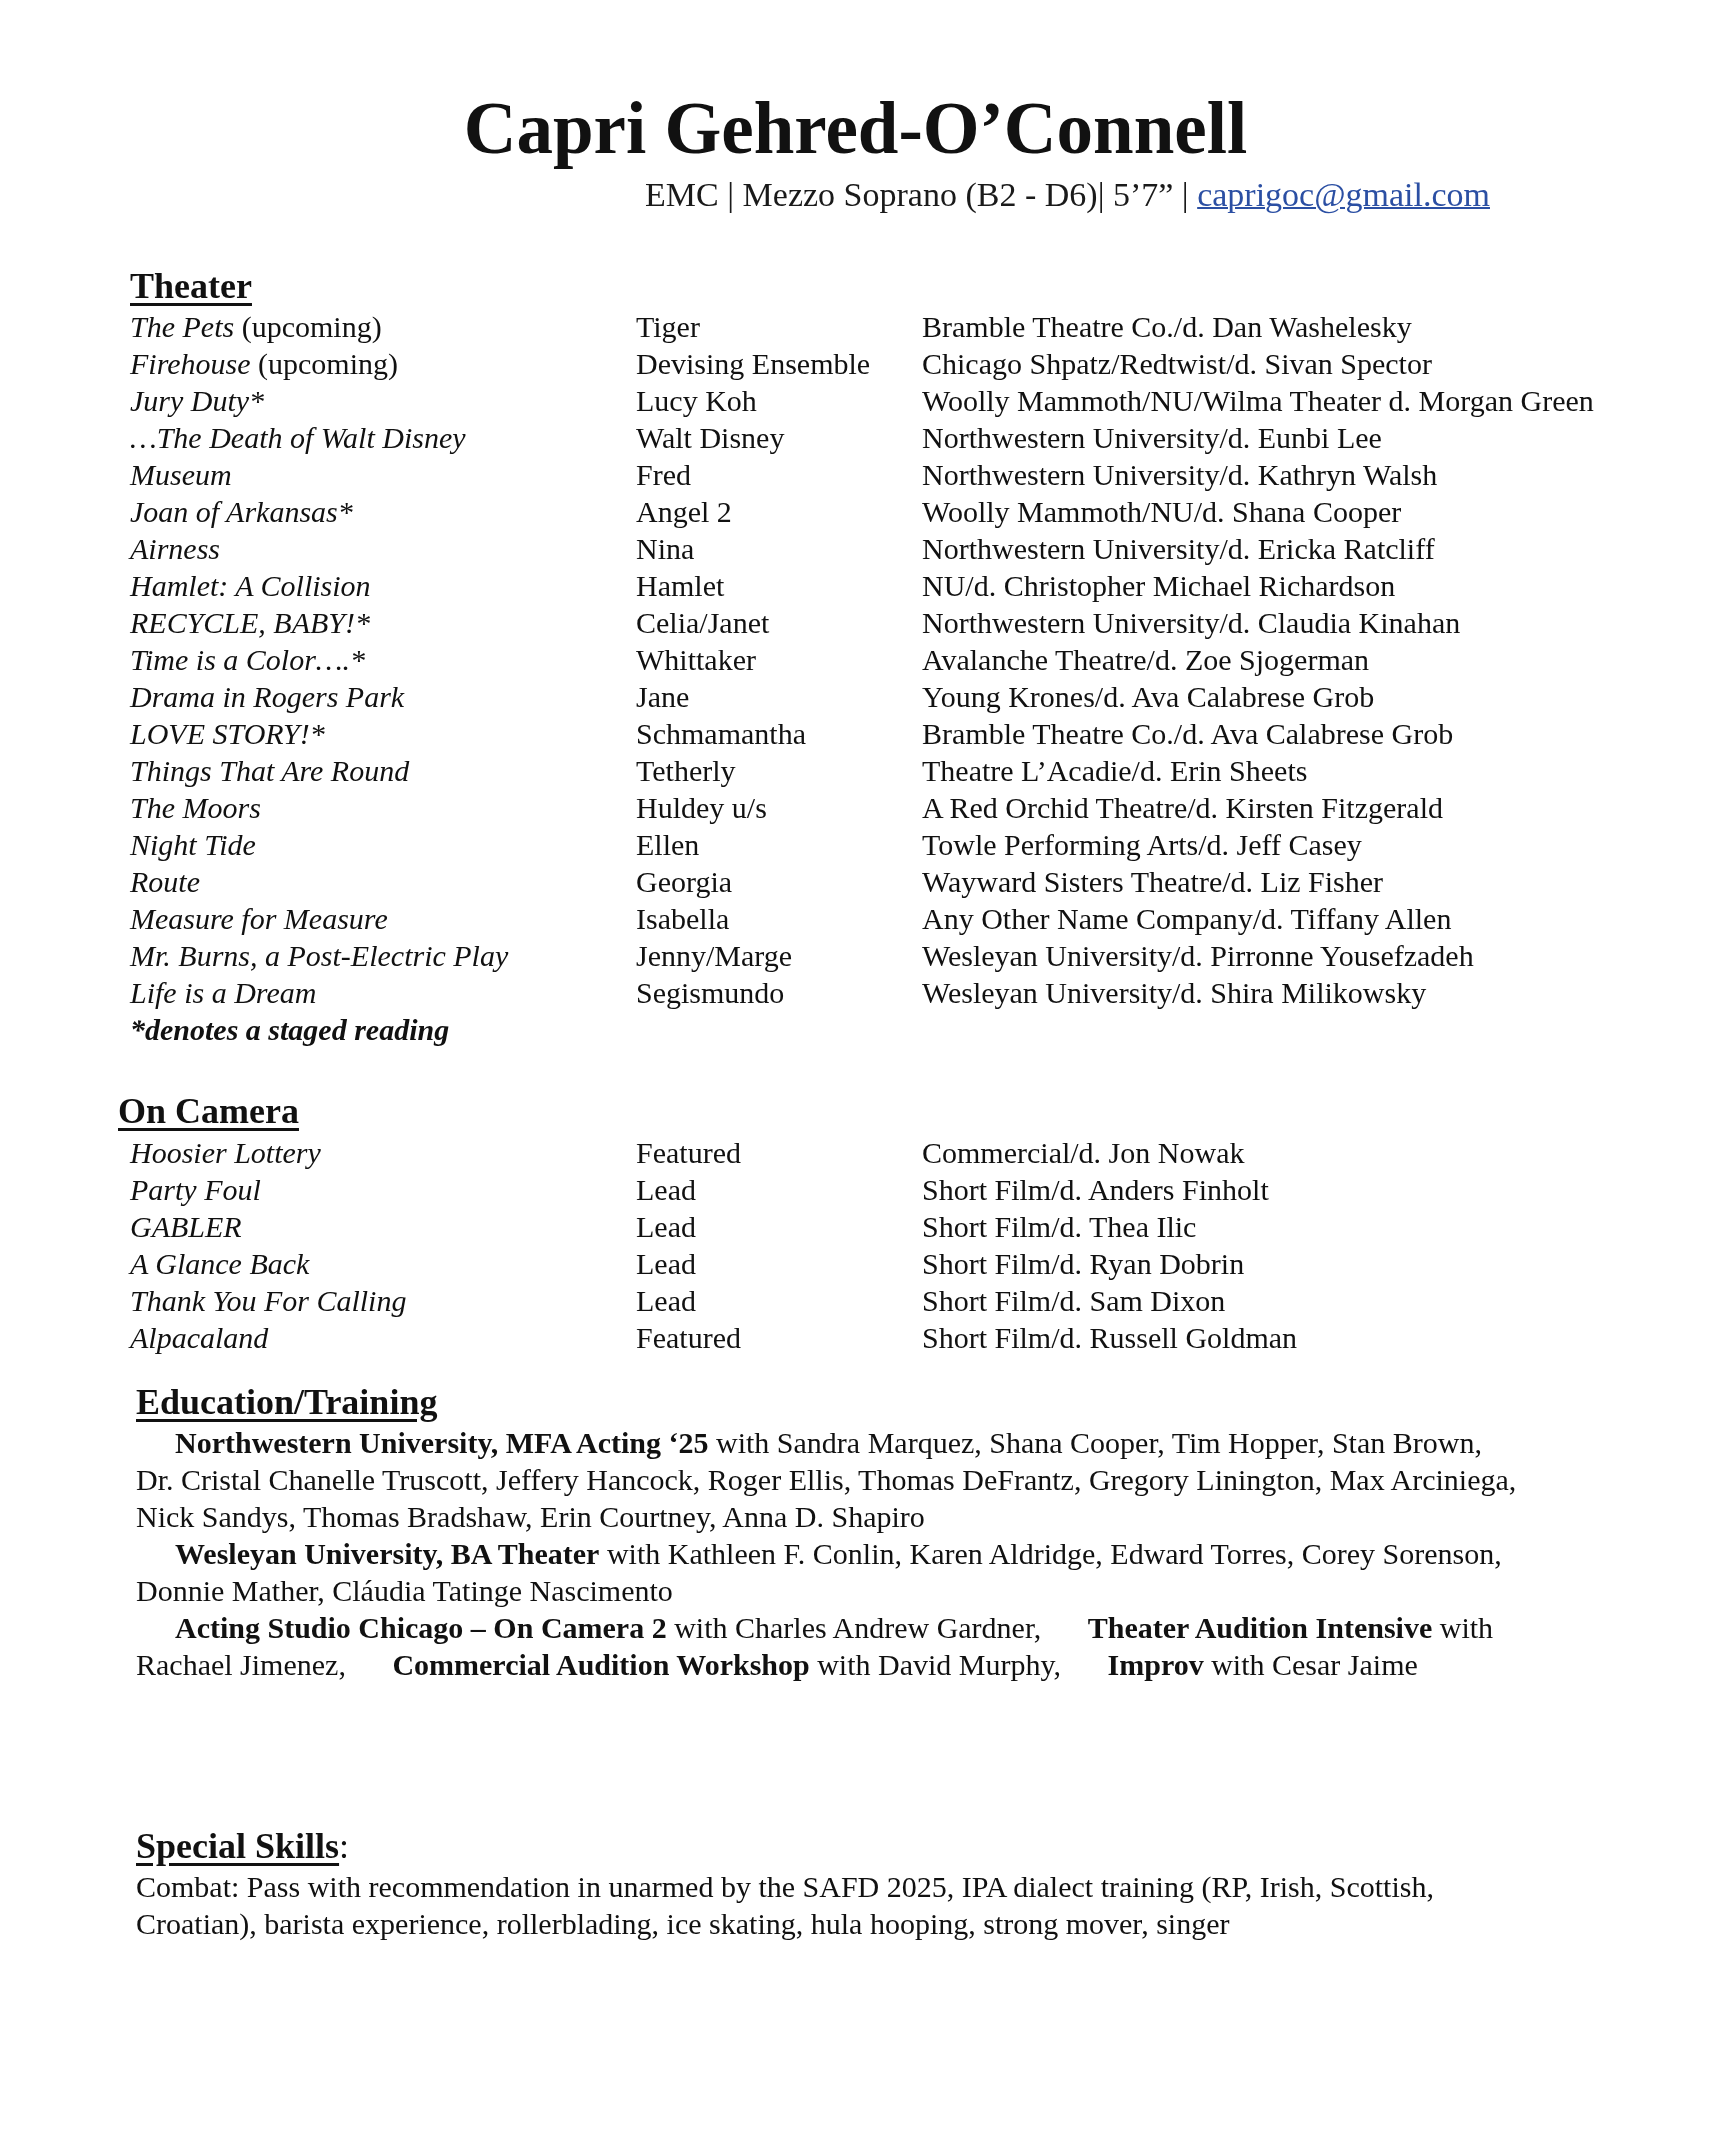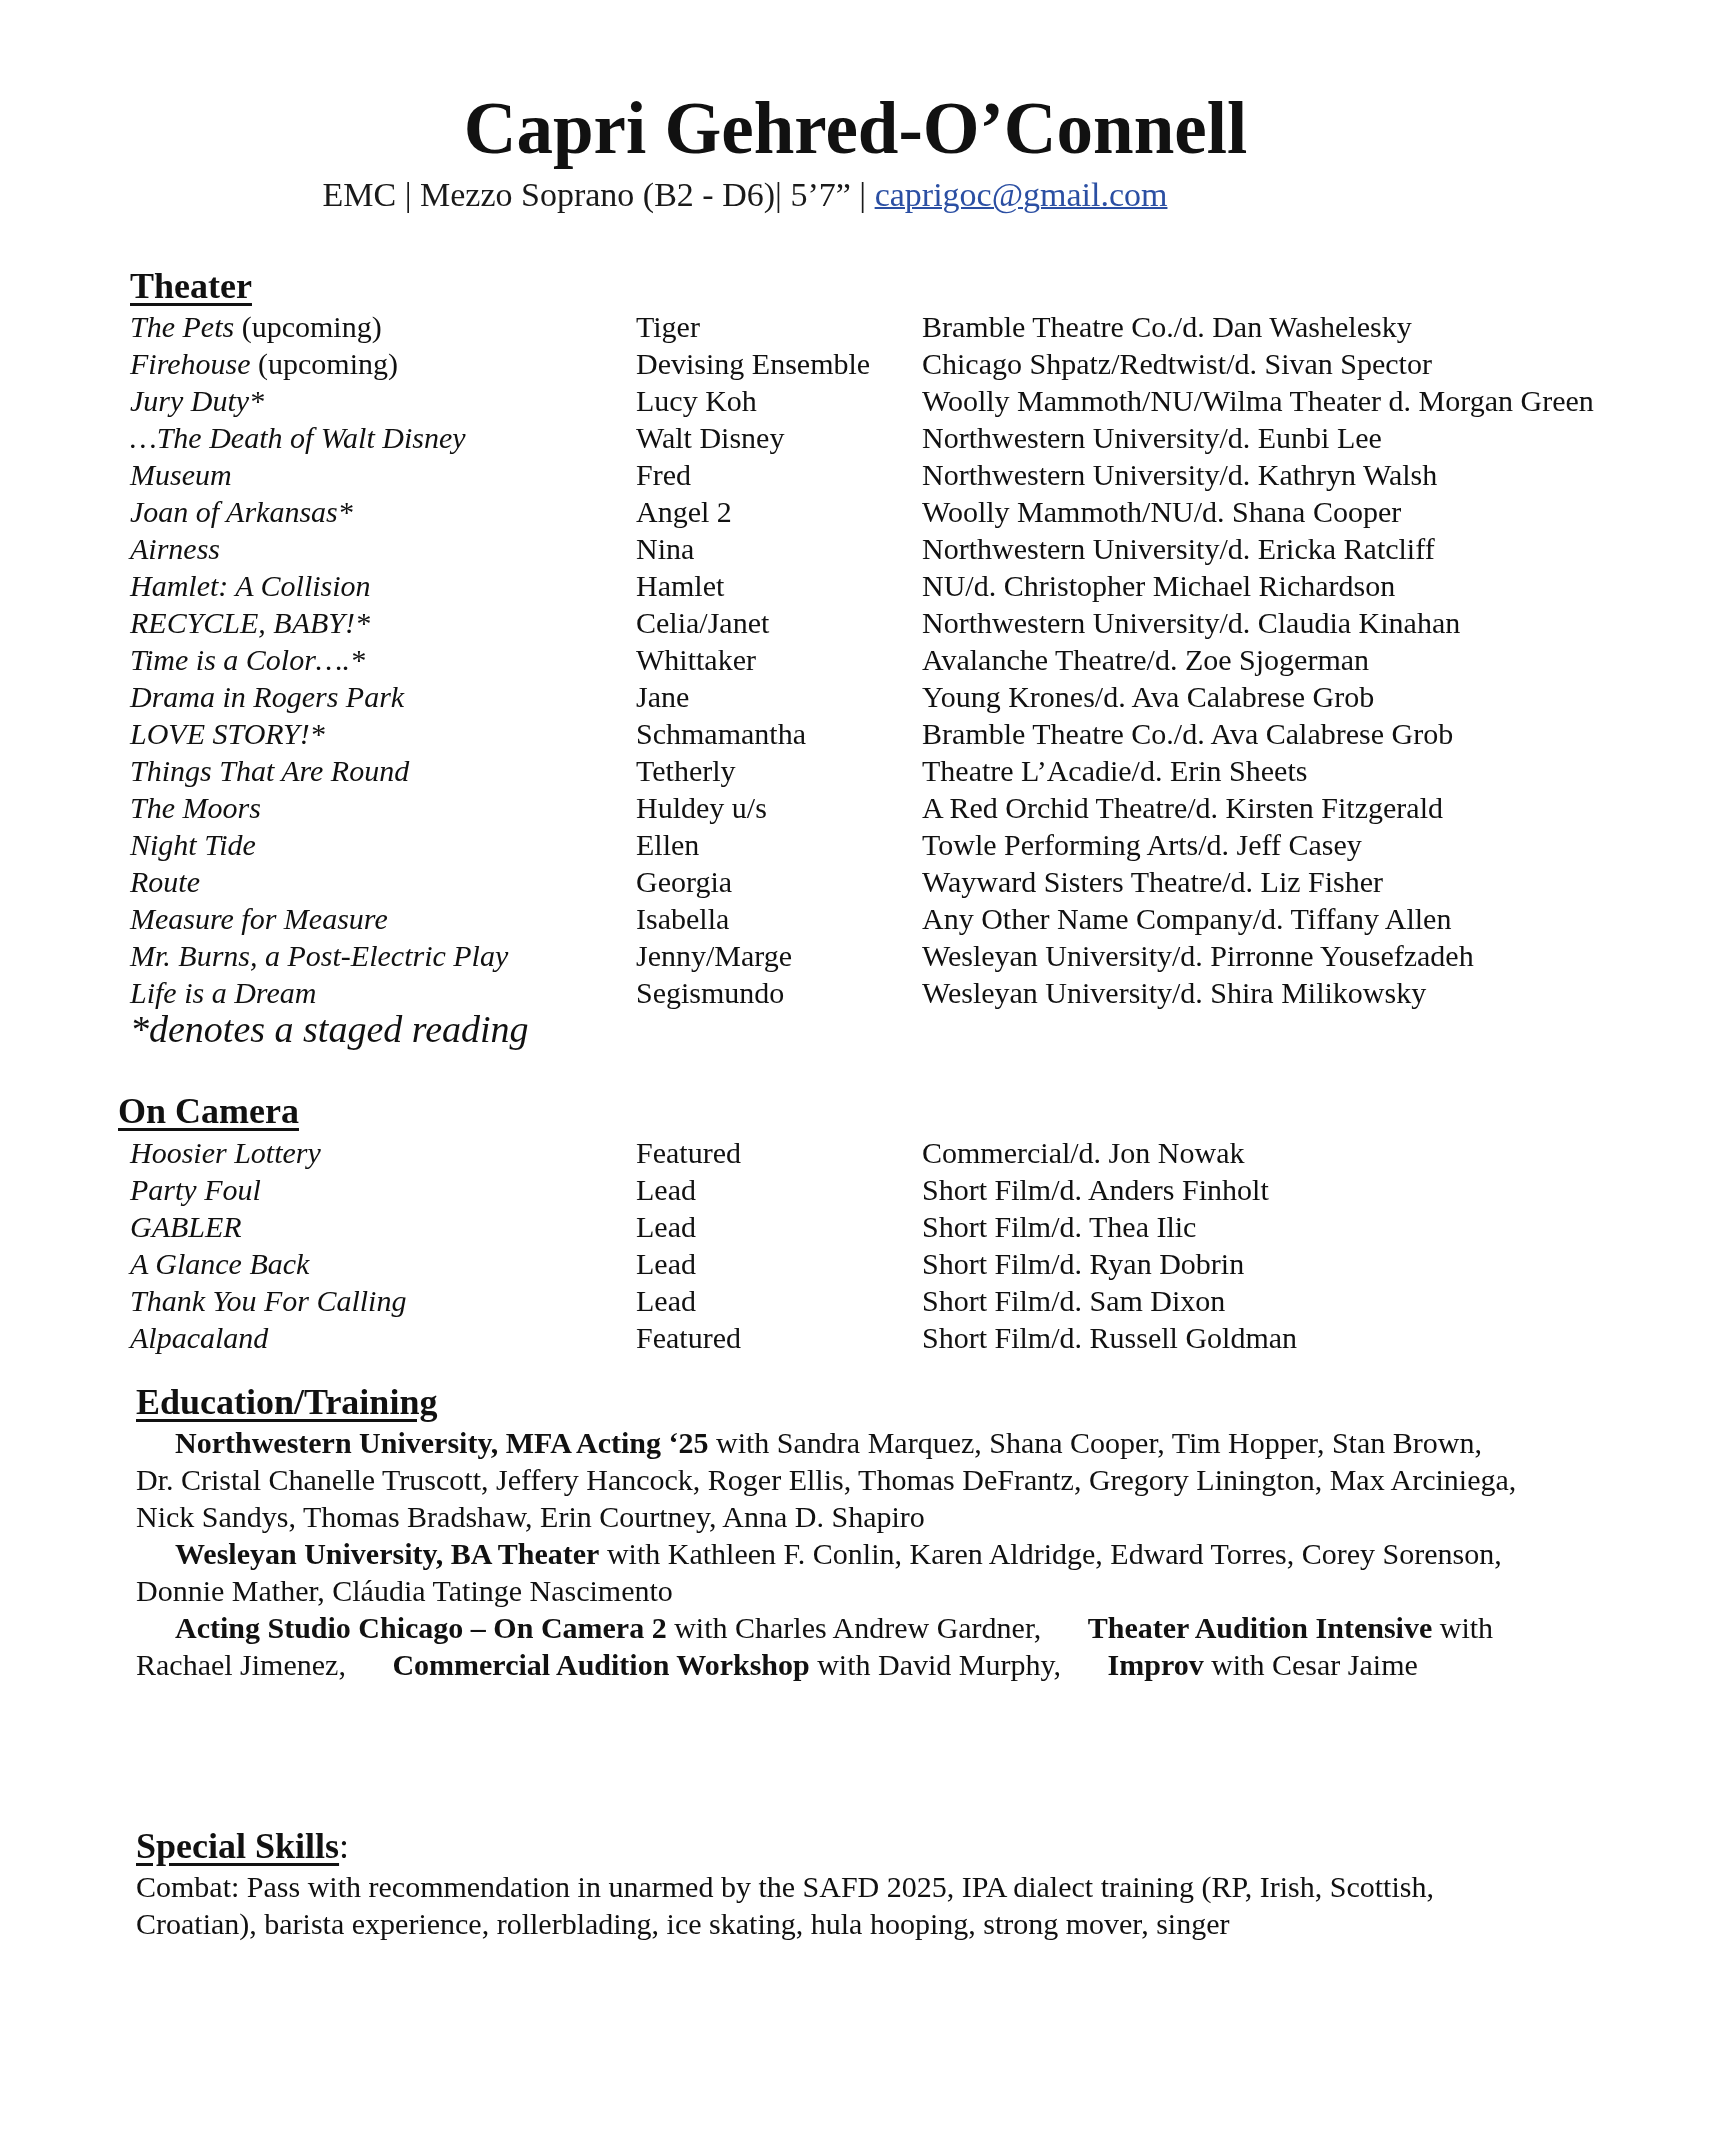--- a/index.html
+++ b/index.html
@@ -6,35 +6,35 @@
     body {
       width: 1721px; height: 2151px; position: relative; overflow: hidden;
       font-family: "Liberation Serif", "DejaVu Serif", serif;
       color: #111111;
     }
     .name {
       position: absolute; left: 0; width: 1711px; top: 92px; text-align: center;
       font-size: 73px; font-weight: bold; letter-spacing: 0px; line-height: 1;
     }
     .contact {
-      position: absolute; left: 0; width: 1490px; top: 178px; text-align: center;
+      position: absolute; left: 0; width: 1490px; top: 178px; text-align: right;
       font-size: 34px; line-height: 1; color: #1a1a1a;
     }
     .contact a { color: #2b4fa3; text-decoration: underline; text-decoration-thickness: 1.9px; }
     .section-head {
       position: absolute; font-weight: bold; font-size: 36px; line-height: 1;
       text-decoration: underline; text-decoration-thickness: 2.9px; text-underline-offset: 4.8px; text-align: right;
     }
     .rows { position: absolute; left: 130px; }
     .row { position: relative; height: 37px; font-size: 30px; line-height: 37px; white-space: nowrap; }
     .row .c1 { position: absolute; left: 0; }
     .row .c2 { position: absolute; left: 506px; }
     .row .c3 { position: absolute; left: 792px; }
     .title-it { font-style: italic; }
-    .note { font-style: italic; font-size: 38px; }
+    .note { font-style: italic; font-size: 30px; font-weight: bold; }
     .edu {
       position: absolute; left: 136px; width: 1386px;
       font-size: 30px; line-height: 37px;
     }
     .edu p { margin: 0; }
     .edu p.gap { margin-top: 5.7px; }
     .edu b { font-weight: bold; margin-left: 39px; }
     .skills {
       position: absolute; left: 136px; top: 1868px; width: 1386px;
       font-size: 30px; line-height: 37px;

